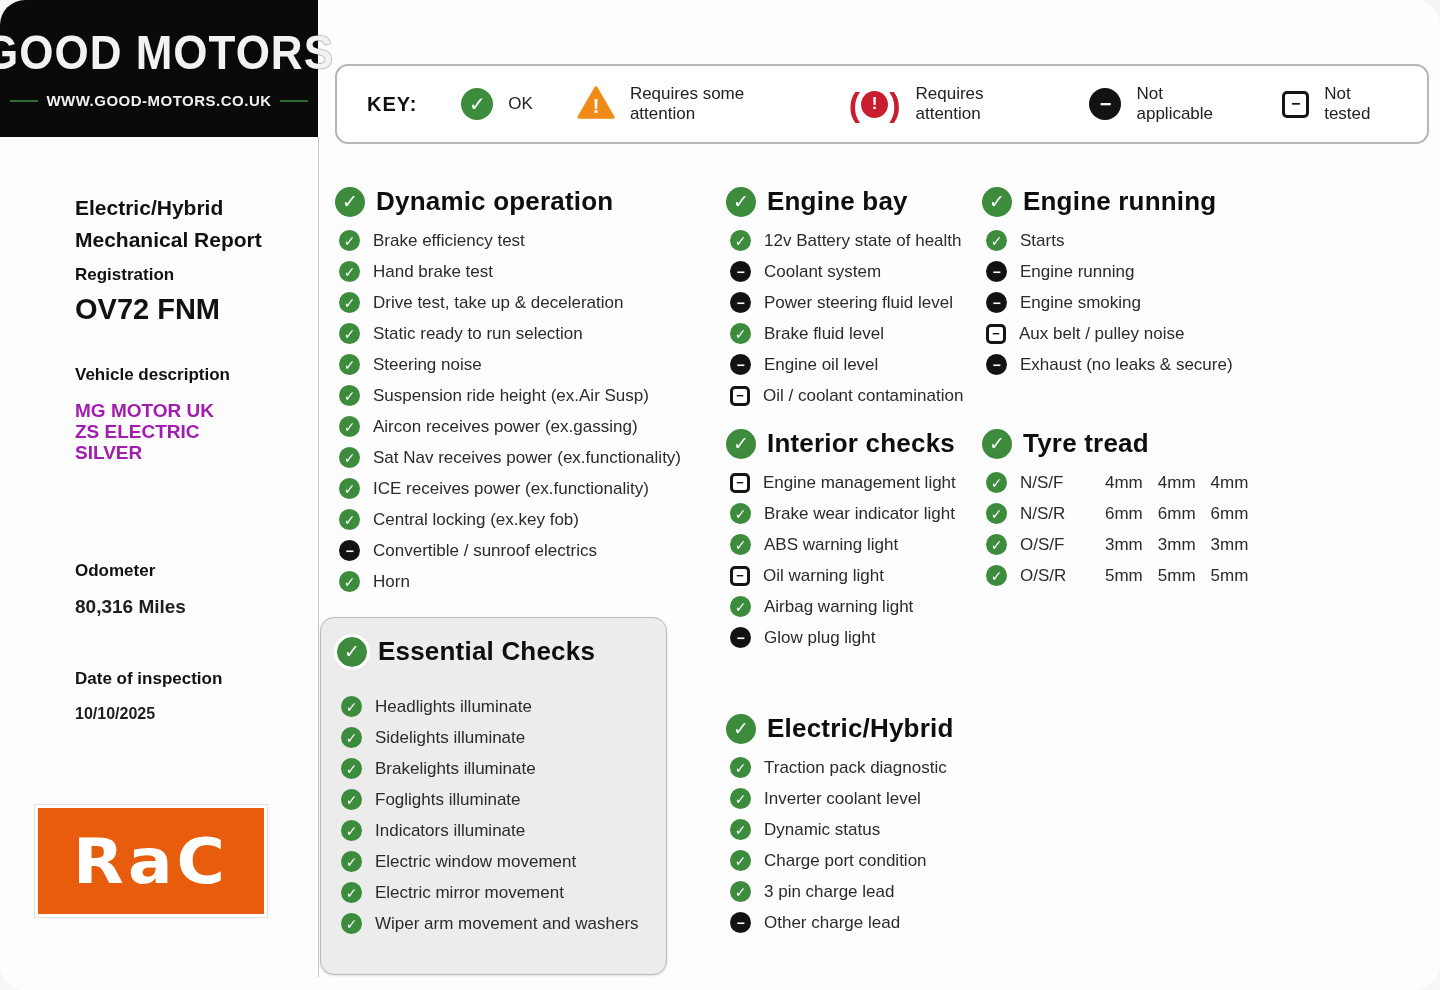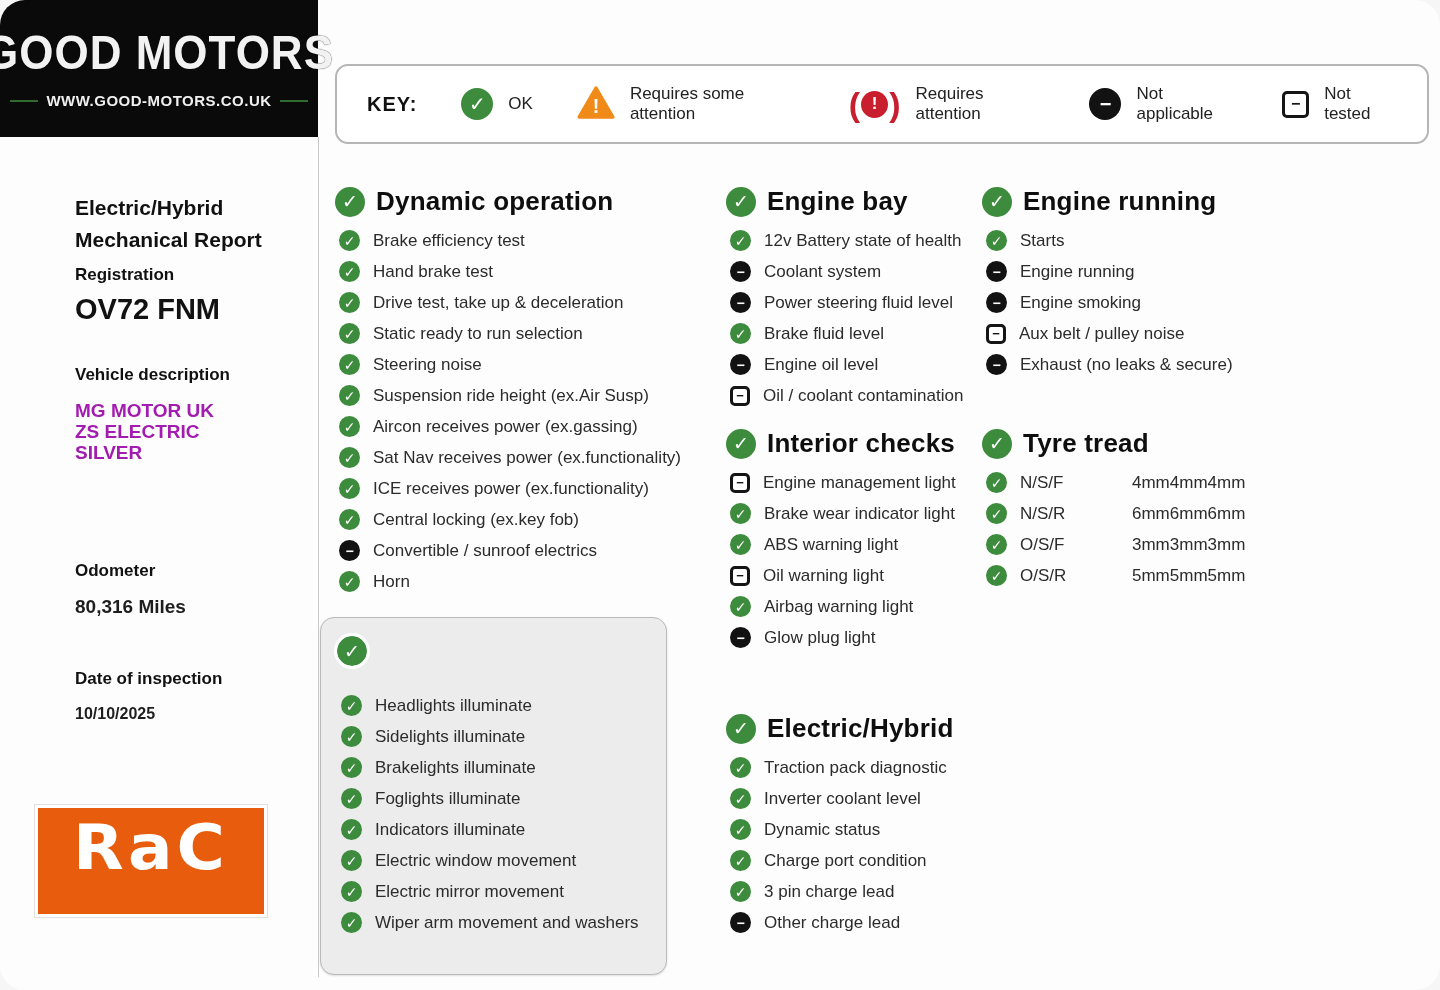--- a/index.html
+++ b/index.html
@@ -38,21 +38,21 @@
   .registration-value { top:156px; font-size:29px; font-weight:700; color:#111; }
   .vehicle-desc-label { top:228px; }
   .vehicle-desc-lines { top:263px; font-size:19px; font-weight:700; line-height:21px; color:#a21caf; }
   .odometer-label { top:424px; }
   .odometer-value { top:459px; font-size:19px; font-weight:700; }
   .date-label { top:532px; }
   .date-value { top:568px; font-size:16px; font-weight:700; }
   .rac-logo {
     position:absolute; left:35px; top:668px; width:232px; height:112px;
     background:#e85d0d; border:3px solid #fff; outline:1px solid #e0e0e0;
-    display:flex; justify-content:center;
+    display:flex; align-items:center; justify-content:center;
   }
   .rac-text {
     color:#fff; font-size:66px; font-weight:700; letter-spacing:4px;
     transform:scaleY(0.95); font-family:"DejaVu Sans",sans-serif;
   }
 
   
   .keybar {
     position:absolute; left:335px; top:64px; width:1094px; height:80px;
     border:2px solid #b5b5b5; border-radius:13px; background:#fff;
@@ -84,21 +84,21 @@
   }
   .warn-svg { display:inline-block; }
 
   
   .section { position:absolute; }
   .section-header { display:flex; align-items:center; gap:11px; margin-bottom:8px; }
   .section-title { font-size:26px; font-weight:700; color:#0e0e0e; letter-spacing:0.2px; }
   .check-item { display:flex; align-items:center; gap:13px; height:31px; padding-left:4px; }
   .item-label { font-size:17px; color:#2b2b2b; }
   .tyre-pos { width:72px; }
-  .tyre-values { display:flex; font-size:17px; color:#2b2b2b;margin-left:27px; }
+  .tyre-values { display:flex; gap:15px; font-size:17px; color:#2b2b2b; }
 
   .sec-dynamic { left:335px; top:186px; width:380px; }
   .sec-engine-bay { left:726px; top:186px; width:300px; }
   .sec-engine-running { left:982px; top:186px; width:450px; }
   .sec-interior { left:726px; top:428px; width:300px; }
   .sec-tyre { left:982px; top:428px; width:450px; }
   .sec-electric { left:726px; top:713px; width:300px; }
   .sec-essential {
     left:320px; top:617px; width:347px; height:358px;
     background:#ececec; border:1px solid #b9b9b9; border-radius:14px;
@@ -363,20 +363,21 @@
             <span>5mm</span>
             <span>5mm</span>
             <span>5mm</span>
           </span>
         </div>
       </div>
     </div>
   <div class="section sec-essential">
       <div class="section-header">
         <span class="icon ok lg">✓</span>
+        <span class="section-title">Essential Checks</span>
       </div>
       <div class="item-list">
         <div class="check-item">
           <span class="icon ok sm">✓</span>
           <span class="item-label">Headlights illuminate</span>
         </div>
         <div class="check-item">
           <span class="icon ok sm">✓</span>
           <span class="item-label">Sidelights illuminate</span>
         </div>

